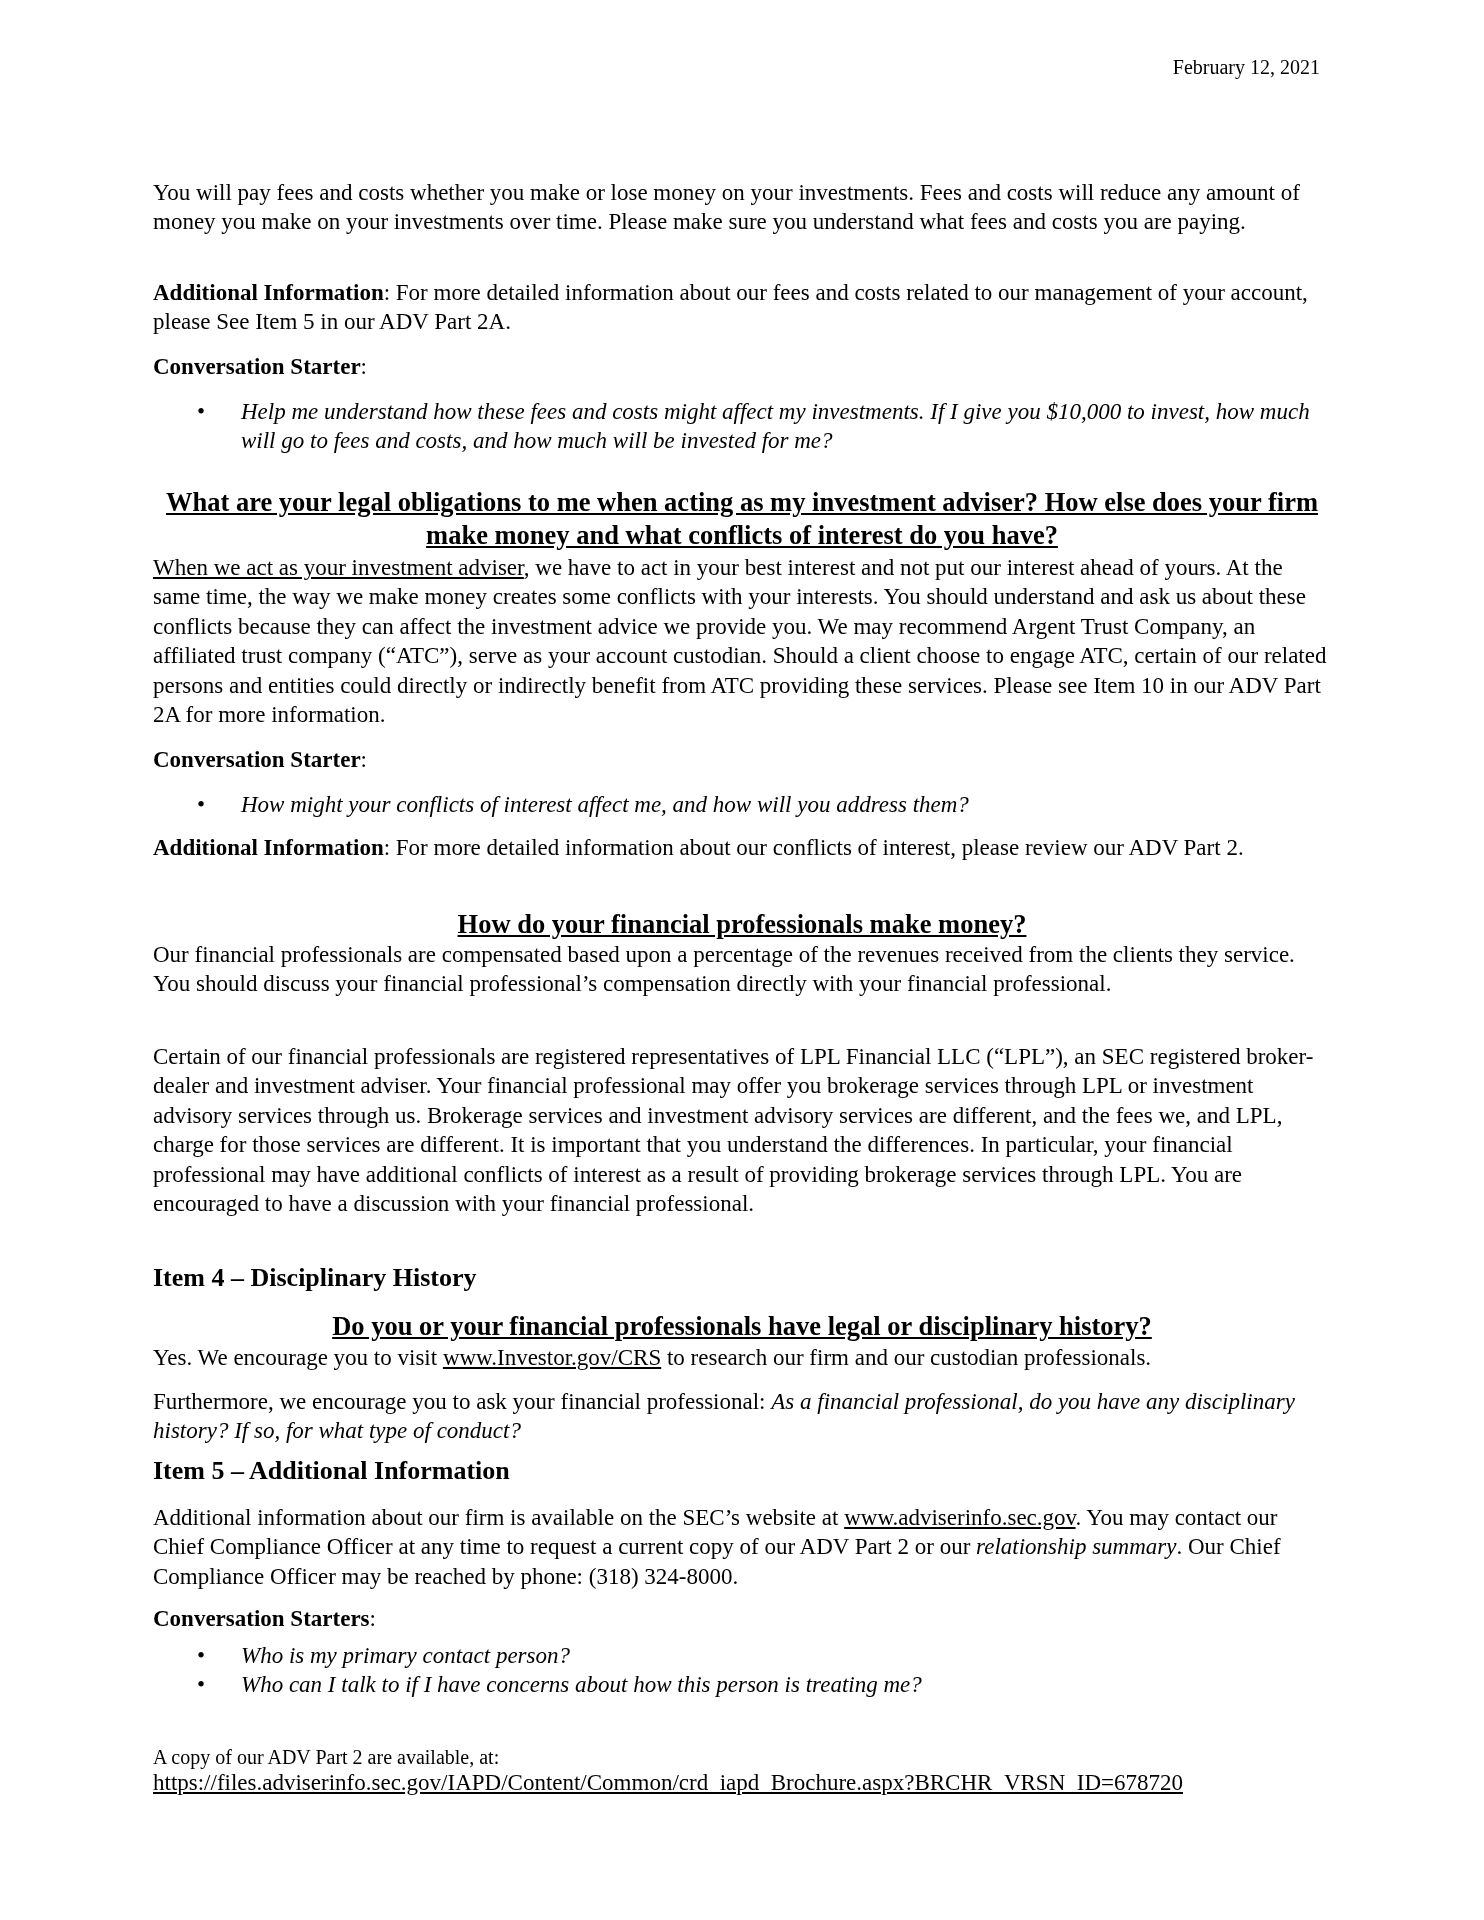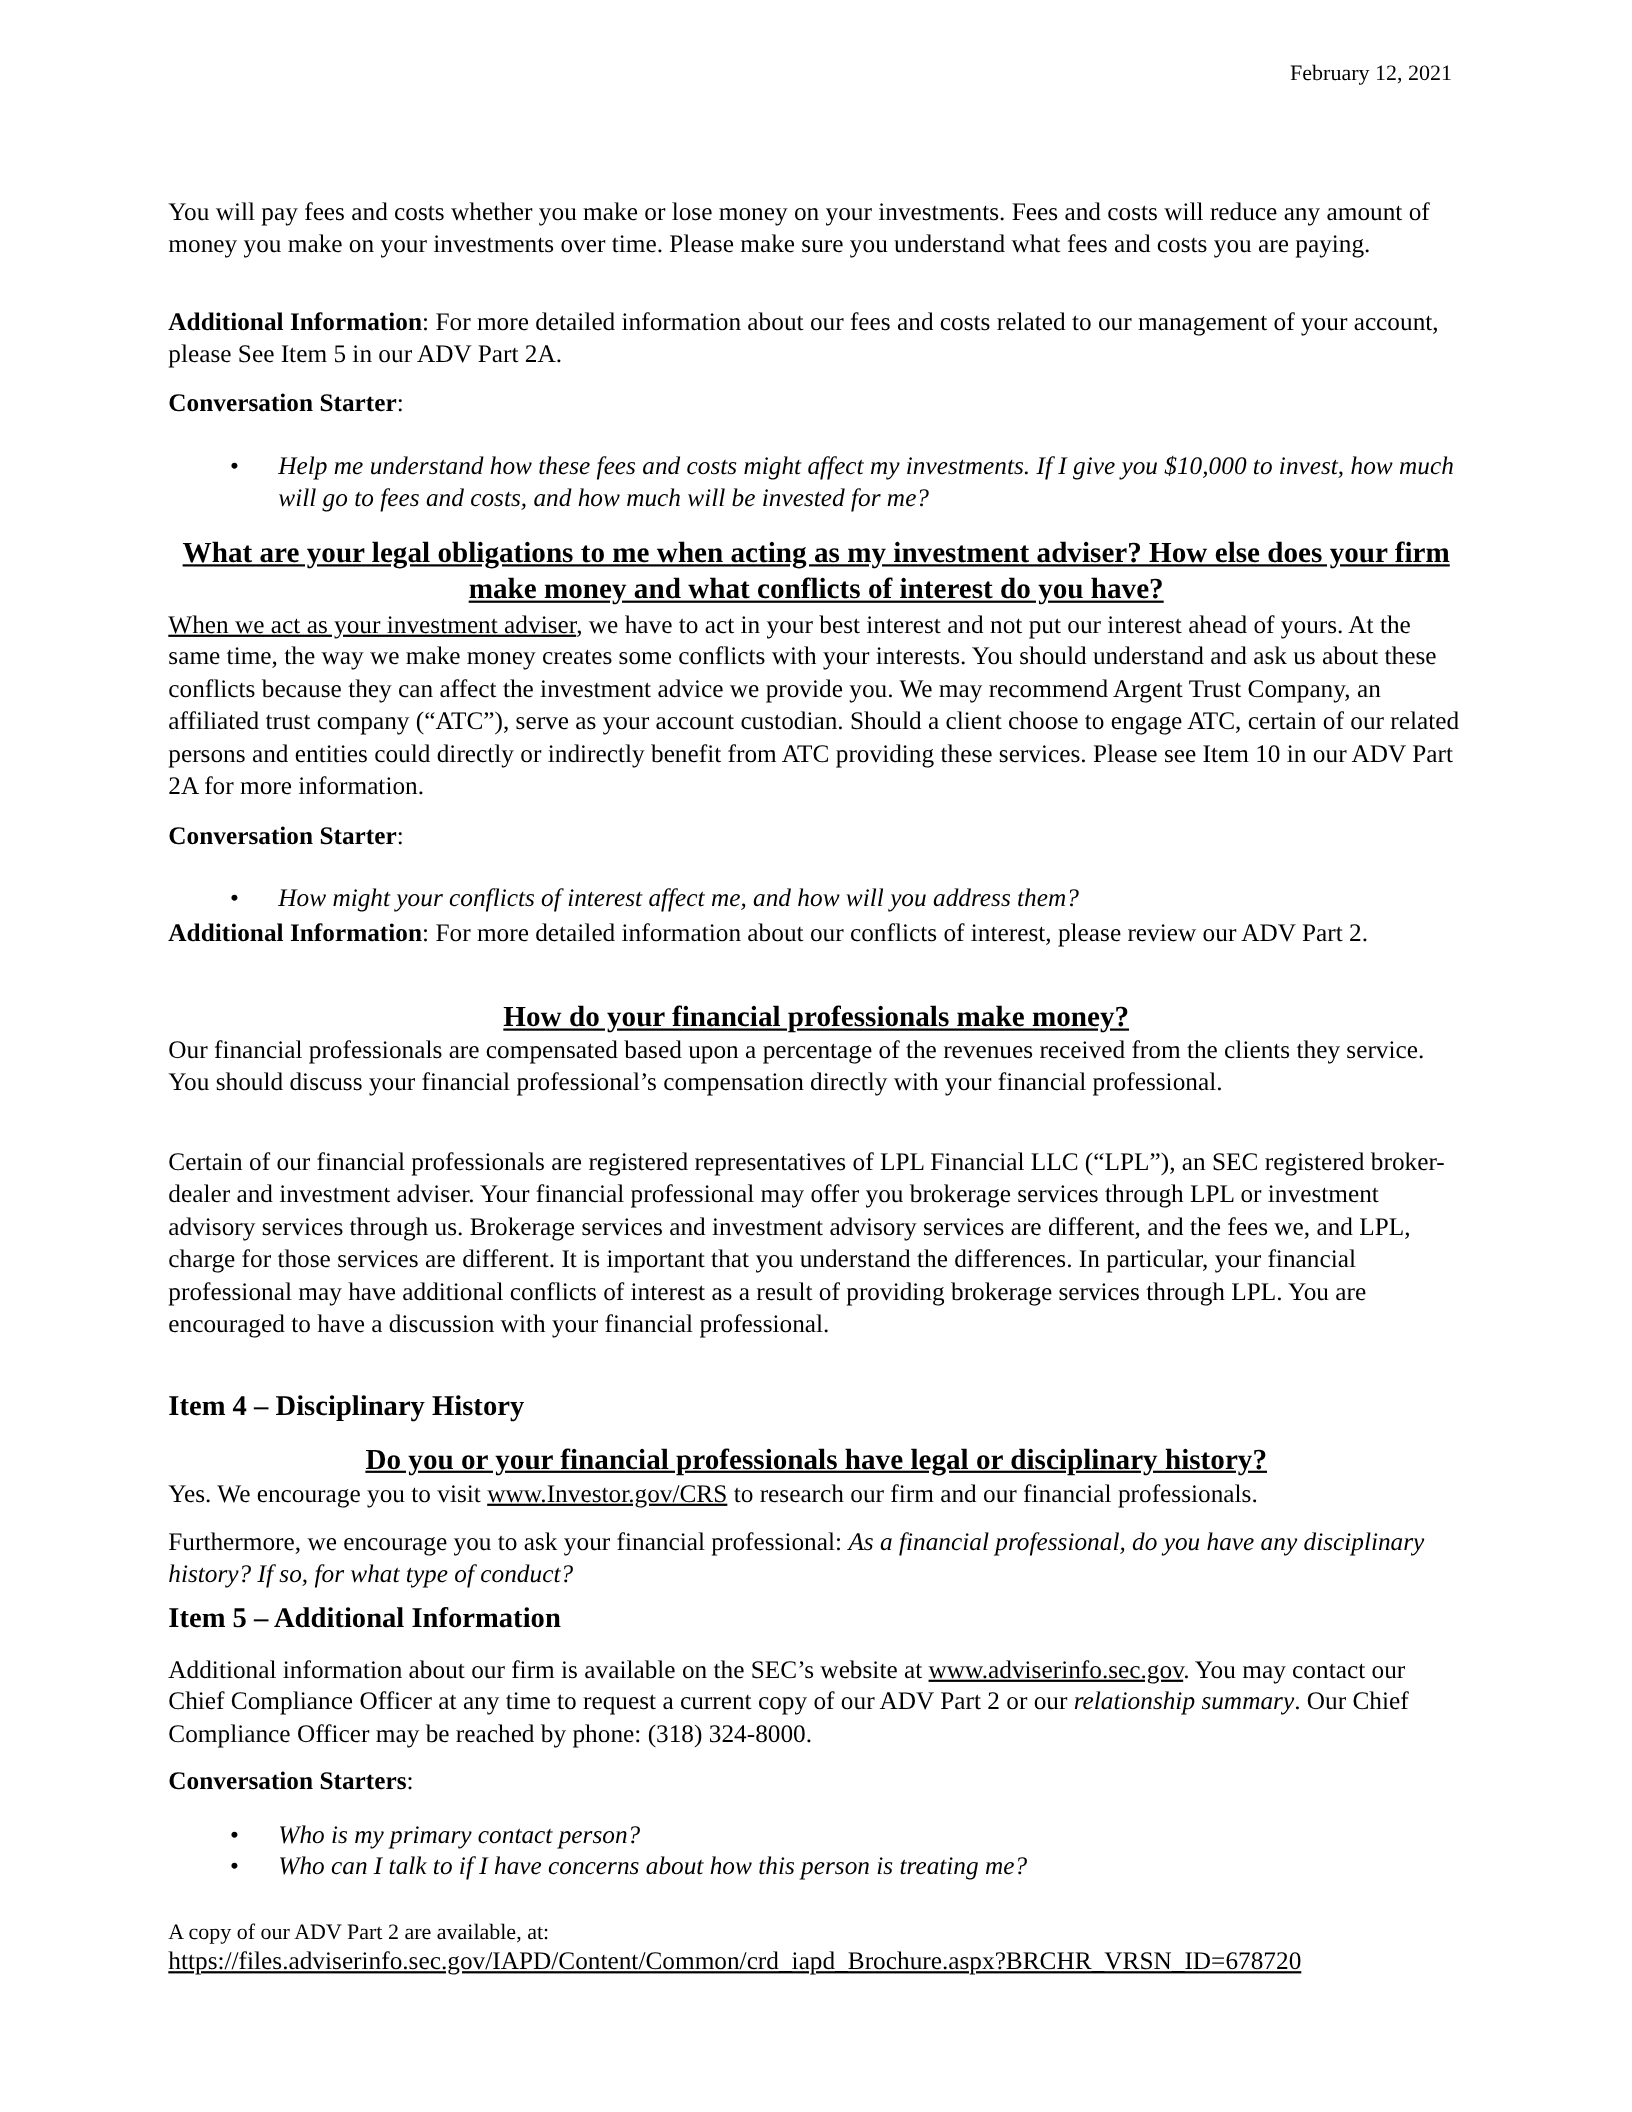--- a/index.html
+++ b/index.html
@@ -4,21 +4,21 @@
 <style>
   html, body { margin: 0; padding: 0; background: #ffffff; }
   body { width: 1484px; height: 1920px; position: relative; overflow: hidden;
          font-family: "Liberation Serif", "DejaVu Serif", serif; color: #000; }
   .page { position: absolute; left: 153px; top: 0; width: 1178px; }
   .date { position: absolute; right: 164px; top: 56px; font-size: 20px; }
   p { margin: 0; font-size: 23px; line-height: 29.4px; }
   .blk { position: absolute; left: 0; width: 1178px; }
   .lbl { font-weight: bold; }
   .u { text-decoration: underline; }
-  ul { margin: 12px; padding: 0; list-style: none; }
+  ul { margin: 0; padding: 0; list-style: none; }
   li { position: relative; padding-left: 88px; font-style: italic; font-size: 23px; line-height: 29.4px; }
   li::before { content: "\2022"; position: absolute; left: 44px; font-style: normal; }
   h2 { margin: 0; font-size: 26.5px; line-height: 33px; text-align: center; font-weight: bold; text-decoration: underline; }
   h3 { margin: 0; font-size: 26px; line-height: 32px; font-weight: bold; }
   a { color: #000000; text-decoration: underline; }
   .small { font-size: 20px; line-height: 26px; }
 </style>
 </head>
 <body>
 
@@ -51,21 +51,21 @@
   <h2 class="blk" style="top:908px">How do your financial professionals make money?</h2>
 
   <p class="blk" style="top:940px">Our financial professionals are compensated based upon a percentage of the revenues received from the clients they service. You should discuss your financial professional’s compensation directly with your financial professional.</p>
 
   <p class="blk" style="top:1042px">Certain of our financial professionals are registered representatives of LPL Financial LLC (“LPL”), an SEC registered broker-dealer and investment adviser. Your financial professional may offer you brokerage services through LPL or investment advisory services through us. Brokerage services and investment advisory services are different, and the fees we, and LPL, charge for those services are different. It is important that you understand the differences. In particular, your financial professional may have additional conflicts of interest as a result of providing brokerage services through LPL. You are encouraged to have a discussion with your financial professional.</p>
 
   <h3 class="blk" style="top:1262px">Item 4 – Disciplinary History</h3>
 
   <h2 class="blk" style="top:1310px">Do you or your financial professionals have legal or disciplinary history?</h2>
 
-  <p class="blk" style="top:1343px"><span>Yes. We encourage you to visit </span><a>www.Investor.gov/CRS</a><span> to research our firm and our financial professionals.</span></p>
+  <p class="blk" style="top:1343px"><span>Yes. We encourage you to visit </span><a>www.Investor.gov/CRS</a><span> to research our firm and our custodian professionals.</span></p>
 
   <p class="blk" style="top:1387px"><span>Furthermore, we encourage you to ask your financial professional: </span><i>As a financial professional, do you have any disciplinary history? If so, for what type of conduct?</i></p>
 
   <h3 class="blk" style="top:1455px">Item 5 – Additional Information</h3>
 
   <p class="blk" style="top:1503px"><span>Additional information about our firm is available on the SEC’s website at </span><a>www.adviserinfo.sec.gov</a><span>. You may contact our Chief Compliance Officer at any time to request a current copy of our ADV Part 2 or our </span><i>relationship summary</i><span>. Our Chief Compliance Officer may be reached by phone: (318) 324-8000.</span></p>
 
   <p class="blk" style="top:1604px"><span class="lbl">Conversation Starters</span><span>:</span></p>
 
   <ul class="blk" style="top:1641px">

